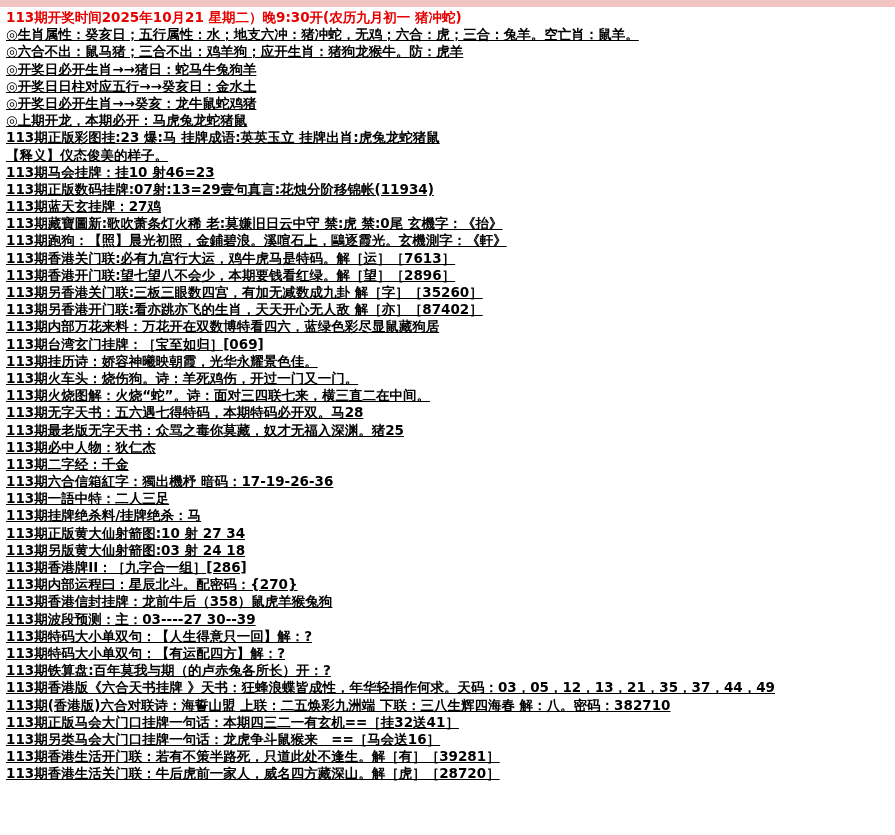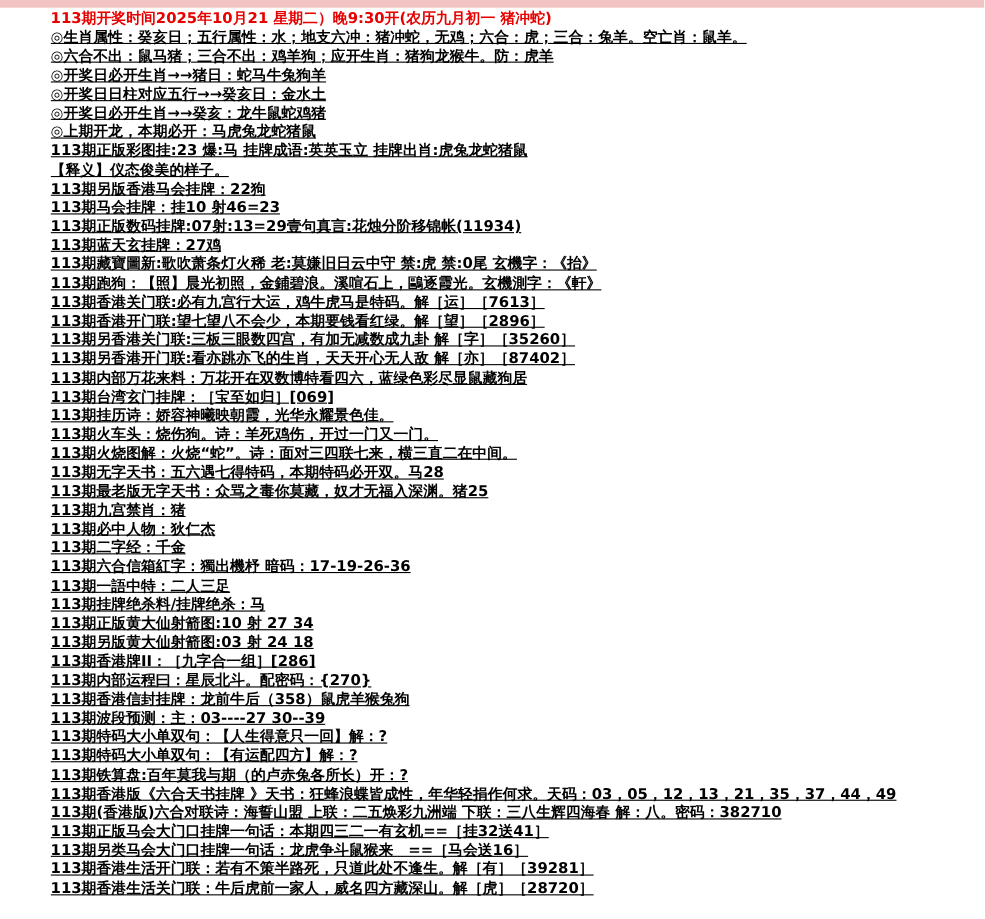--- a/index.html
+++ b/index.html
@@ -12,21 +12,20 @@
     font-family: "DejaVu Sans", sans-serif;
     font-weight: bold;
   }
   .top-strip {
     width: 100%;
     height: 7px;
     background: var(--strip-color, #f2c3c3);
   }
   .lines {
     padding: 2px 2px 0 6px;
-    margin-left: 40px;
   }
   .line {
     font-size: 13.5px;
     line-height: 17.2px;
     height: 17.2px;
     white-space: nowrap;
     overflow: hidden;
     color: var(--black, #000000);
   }
   .line.red { color: var(--red, #e60000); }
@@ -40,38 +39,36 @@
   <div class="lines">
       <div class="line red">113期开奖时间2025年10月21 星期二）晚9:30开(农历九月初一 猪冲蛇)</div>
       <div class="line black">◎生肖属性：癸亥日；五行属性：水；地支六冲：猪冲蛇，无鸡；六合：虎；三合：兔羊。空亡肖：鼠羊。</div>
       <div class="line black">◎六合不出：鼠马猪；三合不出：鸡羊狗；应开生肖：猪狗龙猴牛。防：虎羊</div>
       <div class="line black">◎开奖日必开生肖→→猪日：蛇马牛兔狗羊</div>
       <div class="line black">◎开奖日日柱对应五行→→癸亥日：金水土</div>
       <div class="line black">◎开奖日必开生肖→→癸亥：龙牛鼠蛇鸡猪</div>
       <div class="line black">◎上期开龙，本期必开：马虎兔龙蛇猪鼠</div>
       <div class="line black">113期正版彩图挂:23 爆:马 挂牌成语:英英玉立 挂牌出肖:虎兔龙蛇猪鼠</div>
       <div class="line black">【释义】仪态俊美的样子。</div>
-      <div class="line black">113期另版香港马会挂牌：22狗</div>
       <div class="line black">113期马会挂牌：挂10 射46=23</div>
       <div class="line black">113期正版数码挂牌:07射:13=29壹句真言:花烛分阶移锦帐(11934)</div>
       <div class="line black">113期蓝天玄挂牌：27鸡</div>
       <div class="line black">113期藏寶圖新:歌吹萧条灯火稀 老:莫嫌旧日云中守 禁:虎 禁:0尾 玄機字：《抬》</div>
       <div class="line black">113期跑狗：【照】晨光初照，金鋪碧浪。溪喧石上，鷗逐霞光。玄機測字：《軒》</div>
       <div class="line black">113期香港关门联:必有九宫行大运，鸡牛虎马是特码。解［运］［7613］</div>
       <div class="line black">113期香港开门联:望七望八不会少，本期要钱看红绿。解［望］［2896］</div>
       <div class="line black">113期另香港关门联:三板三眼数四宫，有加无减数成九卦 解［字］［35260］</div>
       <div class="line black">113期另香港开门联:看亦跳亦飞的生肖，天天开心无人敌 解［亦］［87402］</div>
       <div class="line black">113期内部万花来料：万花开在双数博特看四六，蓝绿色彩尽显鼠藏狗居</div>
       <div class="line black">113期台湾玄门挂牌：［宝至如归］[069]</div>
       <div class="line black">113期挂历诗：娇容神曦映朝霞，光华永耀景色佳。</div>
       <div class="line black">113期火车头：烧伤狗。诗：羊死鸡伤，开过一门又一门。</div>
       <div class="line black">113期火烧图解：火烧“蛇”。诗：面对三四联七来，横三直二在中间。</div>
       <div class="line black">113期无字天书：五六遇七得特码，本期特码必开双。马28</div>
       <div class="line black">113期最老版无字天书：众骂之毒你莫藏，奴才无福入深渊。猪25</div>
-      <div class="line black">113期九宫禁肖：猪</div>
       <div class="line black">113期必中人物：狄仁杰</div>
       <div class="line black">113期二字经：千金</div>
       <div class="line black">113期六合信箱紅字：獨出機杼 暗码：17-19-26-36</div>
       <div class="line black">113期一語中特：二人三足</div>
       <div class="line black">113期挂牌绝杀料/挂牌绝杀：马</div>
       <div class="line black">113期正版黄大仙射箭图:10 射 27 34</div>
       <div class="line black">113期另版黄大仙射箭图:03 射 24 18</div>
       <div class="line black">113期香港牌II：［九字合一组］[286]</div>
       <div class="line black">113期内部运程曰：星辰北斗。配密码：{270}</div>
       <div class="line black">113期香港信封挂牌：龙前牛后（358）鼠虎羊猴兔狗</div>

